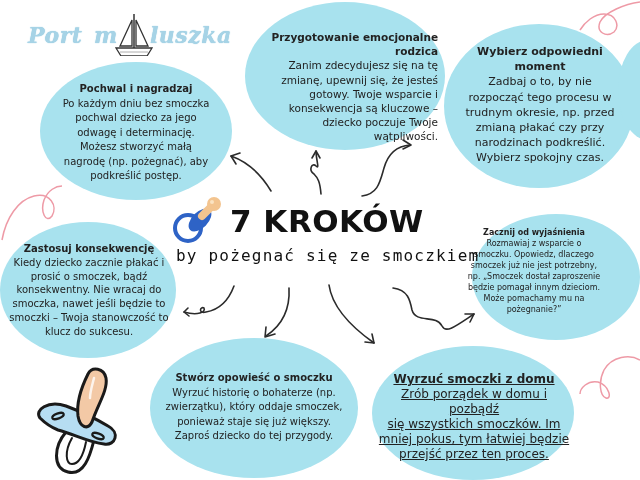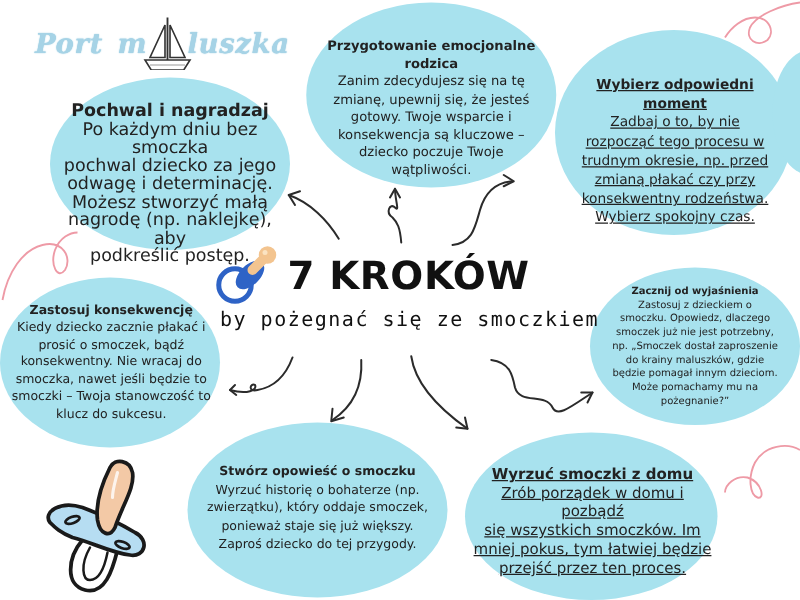--- a/index.html
+++ b/index.html
@@ -87,69 +87,68 @@
   <svg width="40" height="46" viewBox="0 0 40 46" style="position:absolute; left:86px; top:-8px;">
     <line x1="20" y1="4" x2="20" y2="38" stroke="#333" stroke-width="1.5"></line>
     <path d="M18,10 L6,36 L18,36 Z" fill="#fff" stroke="#333" stroke-width="1.3"></path>
     <path d="M22,10 L34,36 L22,36 Z" fill="#fff" stroke="#333" stroke-width="1.3"></path>
     <path d="M2,38 L38,38 L33,46 L7,46 Z" fill="#fff" stroke="#333" stroke-width="1.3"></path>
     <line x1="6" y1="42" x2="34" y2="42" stroke="#999" stroke-width="0.8"></line>
   </svg>
   <span class="logo-word" style="left:122px;">luszka</span>
 </div>
 
-<div class="bubble-text" style="left:48px; top:82px; width:176px; font-size:14px; line-height:14.5px;">
+<div class="bubble-text" style="left:48px; top:82px; width:176px; font-size:10px; line-height:14.5px;">
   <span class="title">Pochwal i nagradzaj</span>
   <span class="body">Po każdym dniu bez smoczka</span>
   <span class="body">pochwal dziecko za jego</span>
   <span class="body">odwagę i determinację.</span>
   <span class="body">Możesz stworzyć małą</span>
-  <span class="body">nagrodę (np. naklejkę), aby</span>
+  <span class="body">nagrodę (np. pożegnać), aby</span>
   <span class="body">podkreślić postęp.</span>
 </div>
 
-<div class="bubble-text" style="left:252px; top:30px; width:186px; font-size:10.5px; line-height:14.2px;">
+<div class="bubble-text" style="left:252px; top:30px; width:186px; font-size:10.5px; line-height:14.2px;text-align:right;">
   <span class="title">Przygotowanie emocjonalne</span>
   <span class="title">rodzica</span>
   <span class="body">Zanim zdecydujesz się na tę</span>
   <span class="body">zmianę, upewnij się, że jesteś</span>
   <span class="body">gotowy. Twoje wsparcie i</span>
   <span class="body">konsekwencja są kluczowe –</span>
   <span class="body">dziecko poczuje Twoje</span>
   <span class="body">wątpliwości.</span>
 </div>
 
-<div class="bubble-text" style="left:452px; top:60px; width:176px; font-size:11px; line-height:15.2px;text-decoration:underline;">
+<div class="bubble-text" style="left:452px; top:44px; width:176px; font-size:11px; line-height:15.2px;">
   <span class="title">Wybierz odpowiedni</span>
   <span class="title">moment</span>
   <span class="body">Zadbaj o to, by nie</span>
   <span class="body">rozpocząć tego procesu w</span>
   <span class="body">trudnym okresie, np. przed</span>
   <span class="body">zmianą płakać czy przy</span>
-  <span class="body">konsekwentny rodzeństwa.</span>
+  <span class="body">narodzinach podkreślić.</span>
   <span class="body">Wybierz spokojny czas.</span>
 </div>
 
 <div class="bubble-text" style="left:4px; top:242px; width:170px; font-size:10px; line-height:13.8px;">
   <span class="title">Zastosuj konsekwencję</span>
   <span class="body">Kiedy dziecko zacznie płakać i</span>
   <span class="body">prosić o smoczek, bądź</span>
   <span class="body">konsekwentny. Nie wracaj do</span>
   <span class="body">smoczka, nawet jeśli będzie to</span>
   <span class="body">smoczki – Twoja stanowczość to</span>
   <span class="body">klucz do sukcesu.</span>
 </div>
 
-<div class="bubble-text" style="left:478px; top:227px; width:156px; font-size:8px; line-height:11px;">
+<div class="bubble-text" style="left:456px; top:227px; width:156px; font-size:8px; line-height:11px;">
   <span class="title">Zacznij od wyjaśnienia</span>
-  <span class="body">Zastosuj z dzieckiem o</span>
+  <span class="body">Rozmawiaj z wsparcie o</span>
   <span class="body">smoczku. Opowiedz, dlaczego</span>
   <span class="body">smoczek już nie jest potrzebny,</span>
   <span class="body">np. „Smoczek dostał zaproszenie</span>
-  <span class="body">do krainy maluszków, gdzie</span>
   <span class="body">będzie pomagał innym dzieciom.</span>
   <span class="body">Może pomachamy mu na</span>
   <span class="body">pożegnanie?”</span>
 </div>
 
 <div class="bubble-text" style="left:154px; top:371px; width:200px; font-size:10px; line-height:14.5px;">
   <span class="title">Stwórz opowieść o smoczku</span>
   <span class="body">Wyrzuć historię o bohaterze (np.</span>
   <span class="body">zwierzątku), który oddaje smoczek,</span>
   <span class="body">ponieważ staje się już większy.</span>

